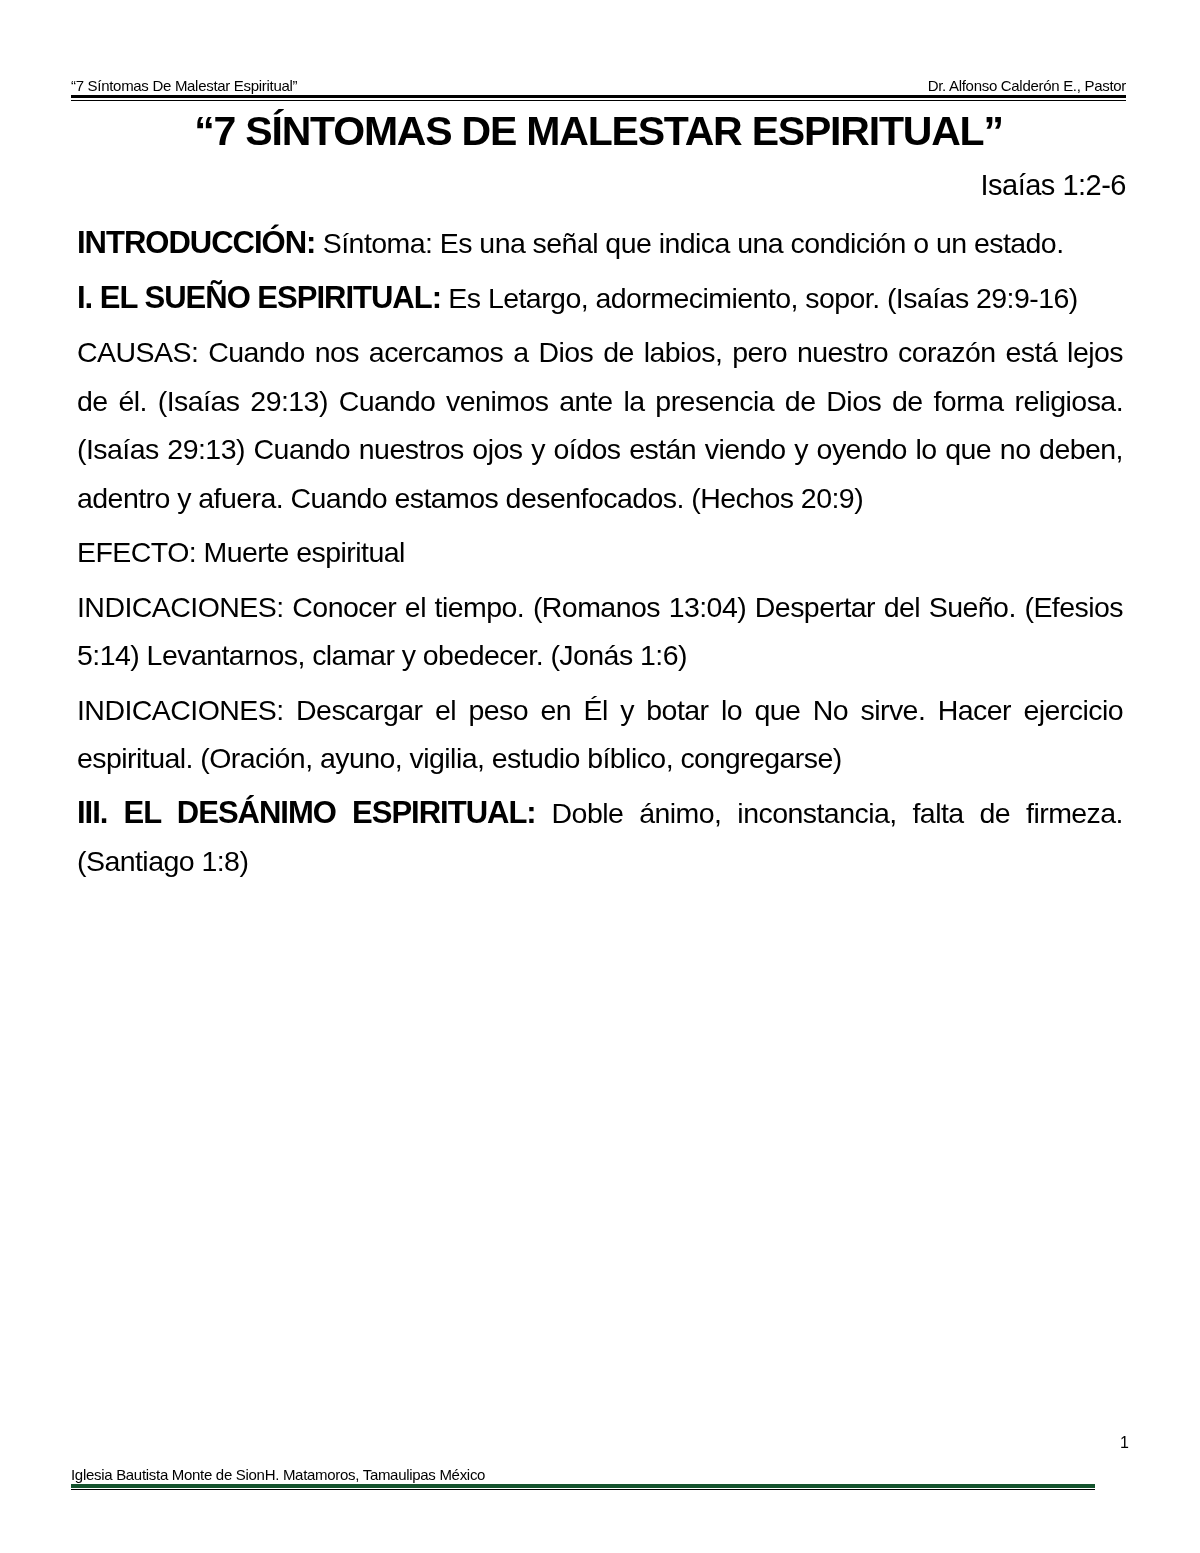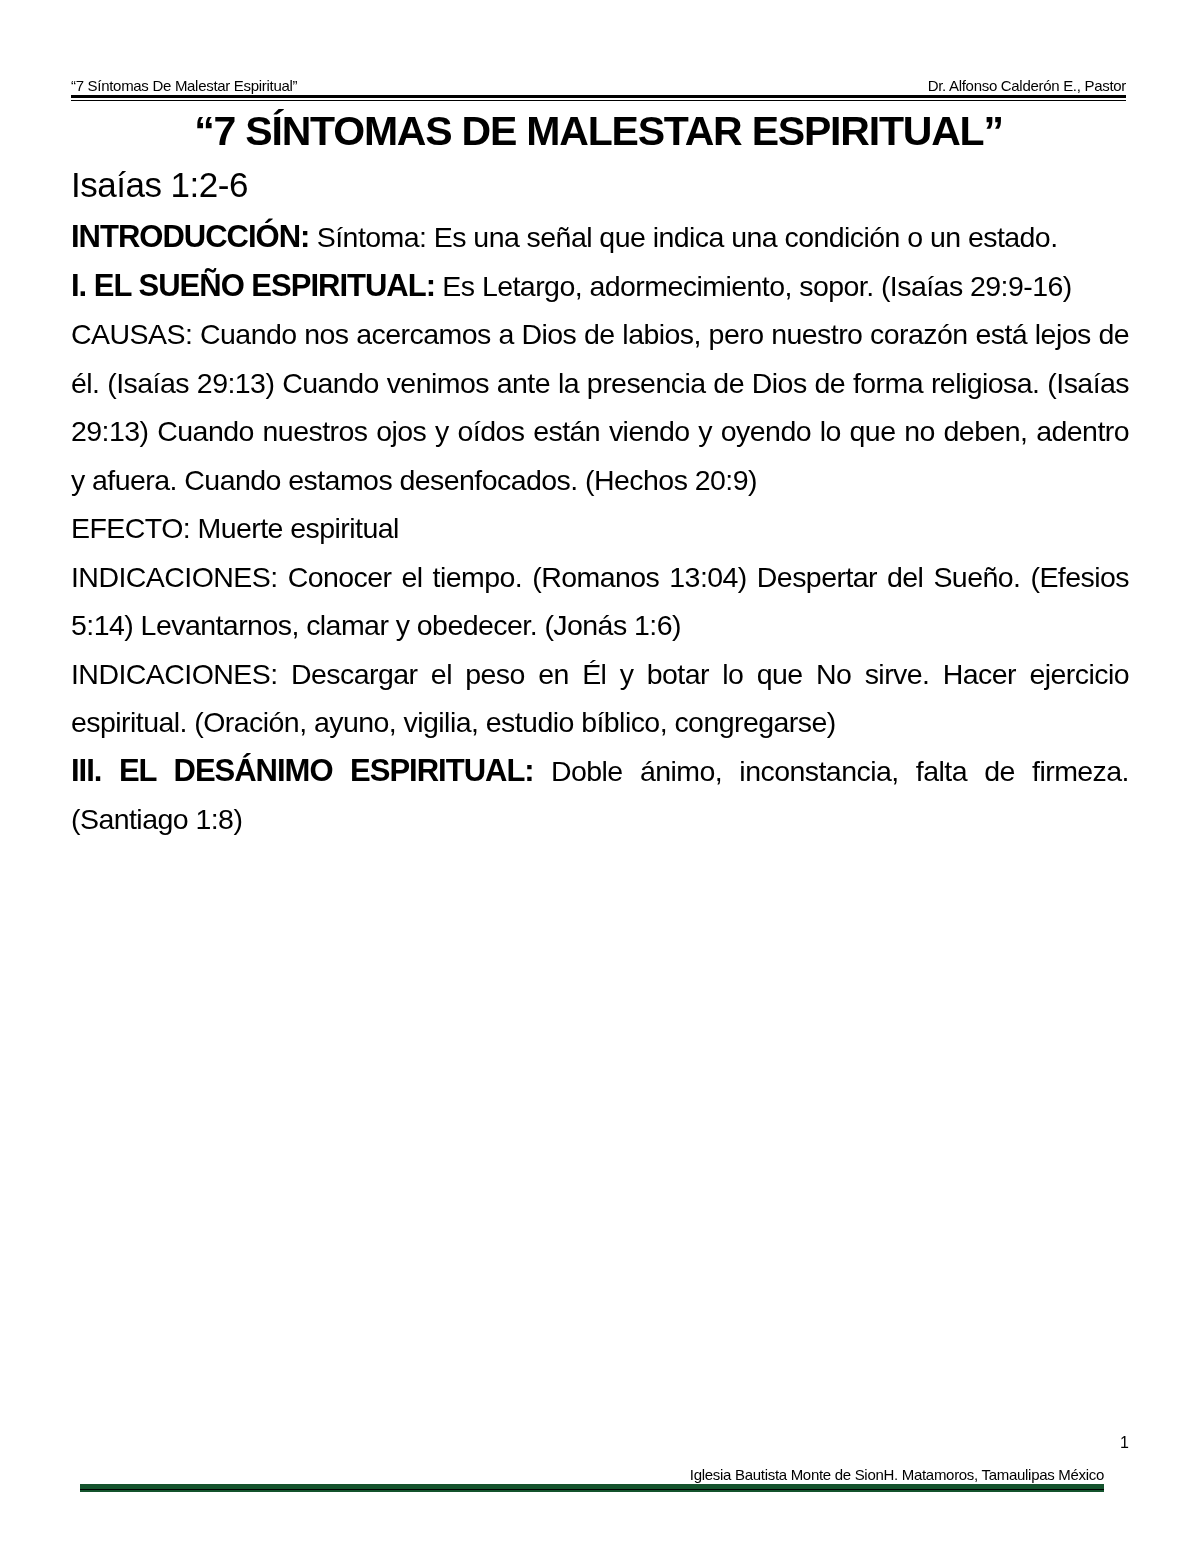--- a/index.html
+++ b/index.html
@@ -1,25 +1,25 @@
 <!DOCTYPE html>
 <html><head>
 <meta charset="utf-8">
 <style>
   html, body { margin:0; padding:0; background:#fff; }
   body { width:1200px; height:1553px; position:relative; overflow:hidden; color:#000; font-family:"Liberation Sans", sans-serif; }
   .hdr { position:absolute; left:71px; top:73px; width:1055px; height:22px; border-bottom:3px solid #000; font-size:15px; letter-spacing:-0.3px; display:flex; justify-content:space-between; align-items:flex-end; line-height:18px; }
   .hdr::after { content:""; position:absolute; left:0; right:0; bottom:-6px; border-bottom:1px solid #000; }
   .title { position:absolute; left:71px; top:104px; width:1055px; text-align:center; font-size:41px; font-weight:bold; letter-spacing:-1.2px; line-height:54px; }
-  .sub { position:absolute; left:71px; top:163px; width:1055px; text-align:left; font-size:35px; line-height:44px; letter-spacing:-0.5px; }
+  .sub { position:absolute; left:71px; top:163px; width:1055px; text-align:right; font-size:29px; line-height:44px; letter-spacing:-0.5px; }
   .body { position:absolute; left:71px; top:213px; width:1058px; font-size:28.5px; line-height:48.5px; letter-spacing:-0.55px; text-align:justify; }
-  .body p { margin:0; }
+  .body p { margin:6px; }
   .body b { font-size:31px; letter-spacing:-1px; }
   .pn { position:absolute; left:1120px; top:1434px; font-size:16px; }
-  .ftr { position:absolute; left:80px; top:1462px; width:1024px; height:22px; border-bottom:8px solid #14532d; font-size:15px; letter-spacing:-0.3px; display:flex; justify-content:flex-end; align-items:flex-end; line-height:18px; }
+  .ftr { position:absolute; left:71px; top:1462px; width:1024px; height:22px; border-bottom:4px solid #14532d; font-size:15px; letter-spacing:-0.3px; display:flex; justify-content:flex-start; align-items:flex-end; line-height:18px; }
   .ftr::after { content:""; position:absolute; left:0; right:0; bottom:-6px; border-bottom:1px solid #000; }
 </style>
 </head>
 <body>
 
 <div class="hdr">
   <span>“7 Síntomas De Malestar Espiritual”</span>
   <span>Dr. Alfonso Calderón E., Pastor</span>
 </div>
 

